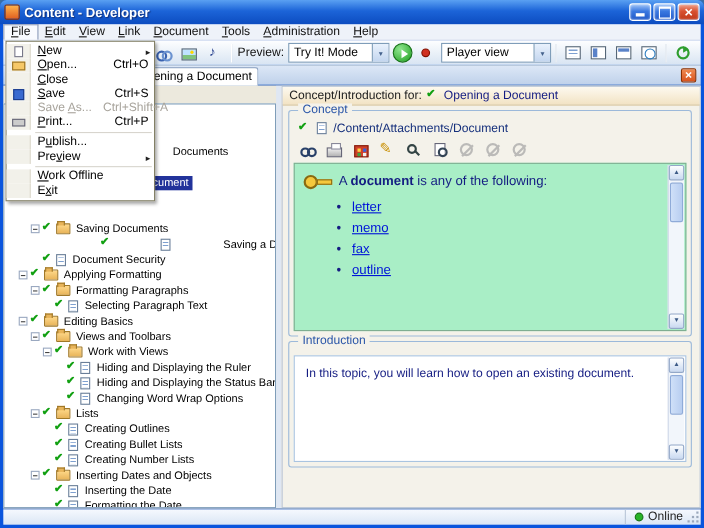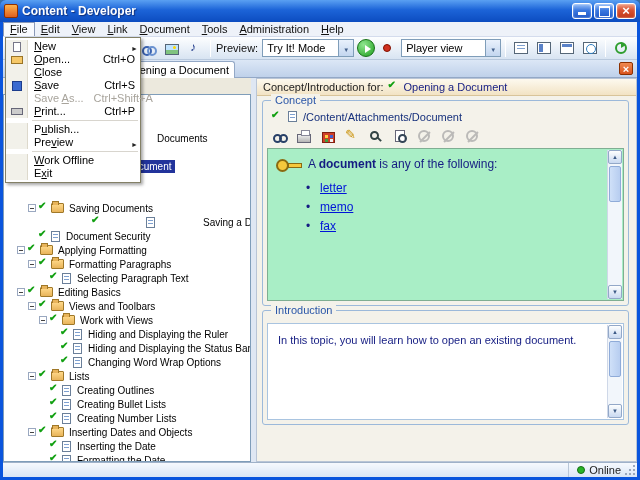--- a/index.html
+++ b/index.html
@@ -507,20 +507,21 @@
             <div class="key-line">
               <span class="key-icon"></span>
               <span class="sentence">
                 <span>A </span><b>document</b><span> is any of the following:</span>
               </span>
             </div>
             <ul class="concept-links">
                 <li class="clink-item"><a class="clink">letter</a></li>
                 <li class="clink-item"><a class="clink">memo</a></li>
                 <li class="clink-item"><a class="clink">fax</a></li>
+                <li class="clink-item"><a class="clink">outline</a></li>
               </ul>
           </div>
           <div class="vscroll">
             <span class="vs-btn up"></span>
             <span class="vs-thumb"></span>
             <span class="vs-btn down"></span>
           </div>
         </div>
       </div>
 

